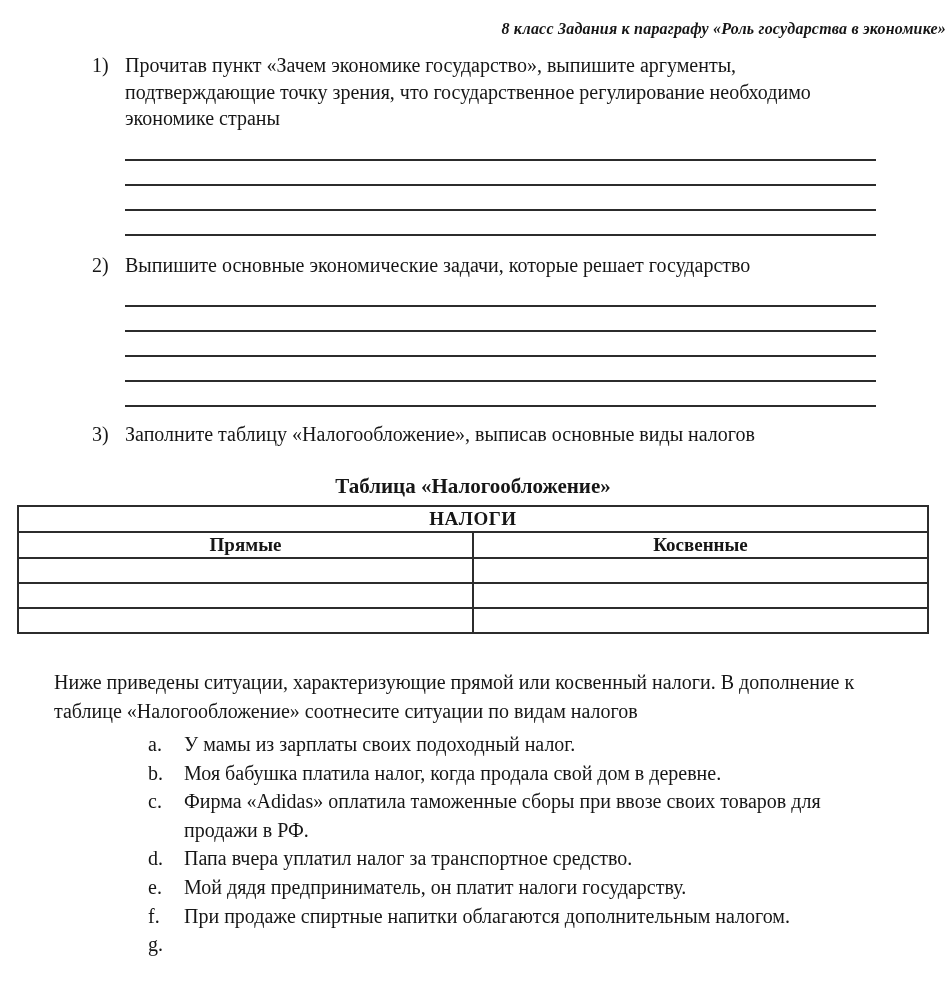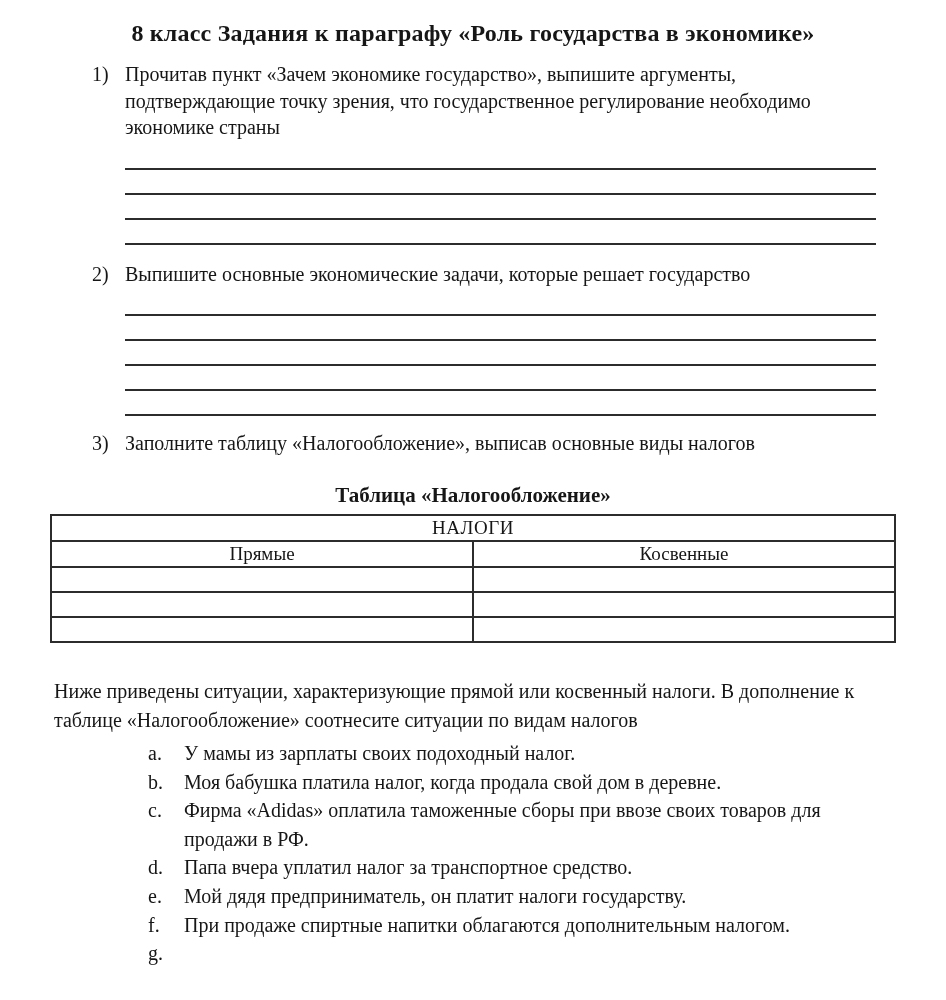--- a/index.html
+++ b/index.html
@@ -12,24 +12,25 @@
   .page {
     position: relative;
     width: 946px;
     height: 1000px;
     background: #ffffff;
     overflow: hidden;
   }
   .title {
     margin: 0;
     padding-top: 20px;
-    text-align: center;
-    font-size: 24px;
+    text-align: right;
+    font-size: 16px;
     font-weight: bold;
     letter-spacing: 0.2px;
+    font-style: italic;
   }
   .question {
     display: flex;
     padding-left: 92px;
     padding-right: 58px;
     font-size: 20px;
     line-height: 1.33;
     margin-top: 14px;
   }
   .q-num {
@@ -51,24 +52,25 @@
   .q2-block { margin-top: 16px; }
   .q3-block { margin-top: 14px; }
   .table-title {
     margin: 0;
     margin-top: 26px;
     text-align: center;
     font-size: 21px;
     font-weight: bold;
   }
   .tax-table {
-    width: 846px;
+    width: 912px;
     margin: 6px auto 0 auto;
     border-collapse: collapse;
     table-layout: fixed;
+    font-weight: bold;
   }
   .tax-table td {
     border: 2px solid #2c2c2c;
     font-size: 19px;
     text-align: center;
     padding: 1px 4px;
   }
   .tax-table td.t-header {
     letter-spacing: 0.5px;
   }

